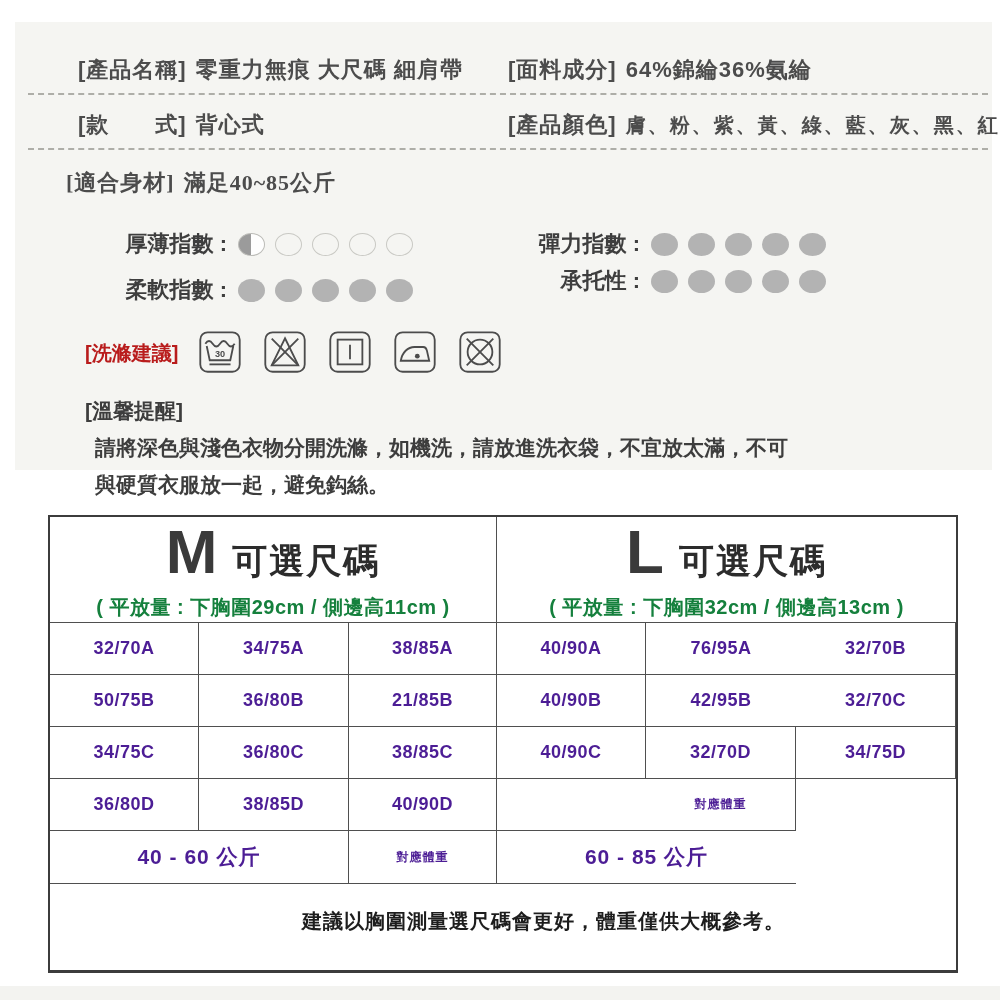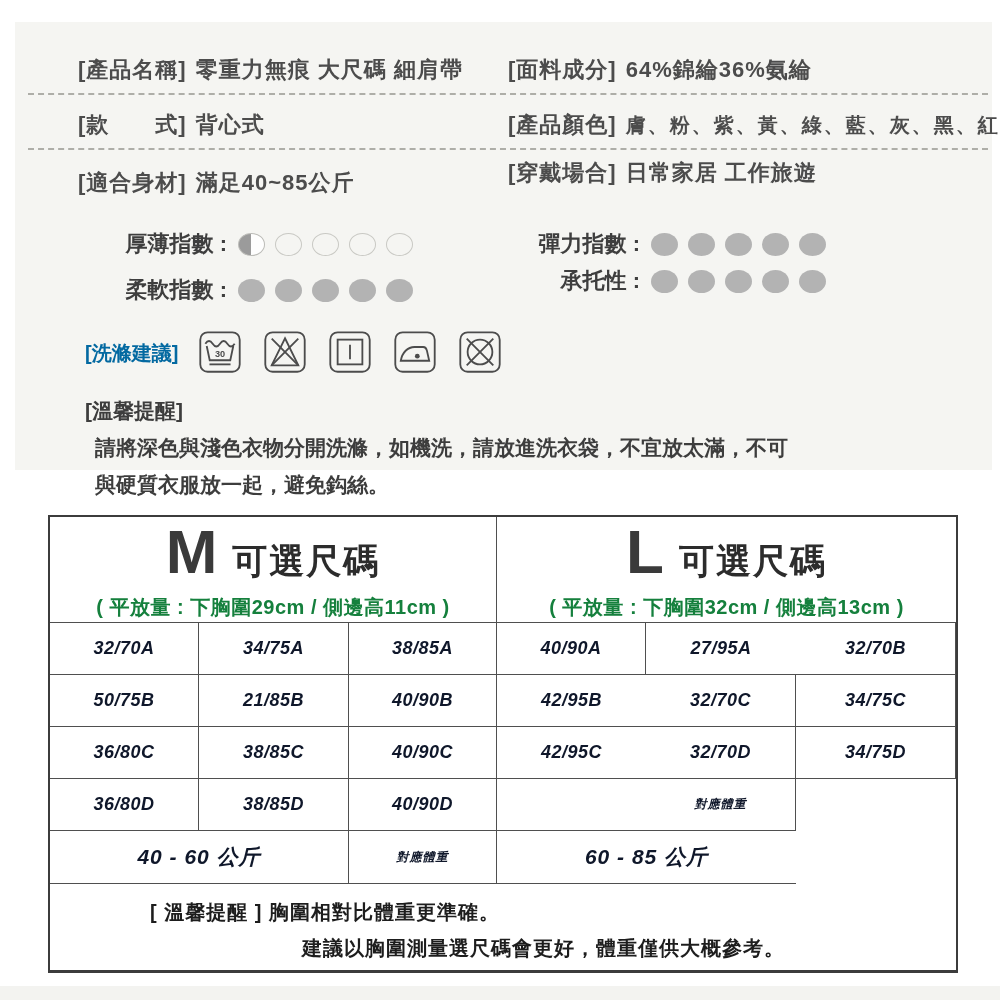--- a/index.html
+++ b/index.html
@@ -22,41 +22,41 @@
   .dash{position:absolute;left:13px;right:4px;border-top:2px dashed #aeaea8;height:0;}
   
   .idx{display:flex;}
   .idx-label{font-size:22px;font-weight:700;color:#3e3e3e;width:142px;text-align:right;display:inline-block;}
   .dots{display:inline-flex;gap:10px;align-items:center;margin-left:11px;}
   .dot{width:27px;height:23px;border-radius:50%;box-sizing:border-box;}
   .dot.full{background:#b3b3b3;}
   .dot.empty{background:transparent;border:1.5px solid #c9c9c4;}
   .dot.half{border:1.5px solid #bcbcb8;background:linear-gradient(90deg,#9b9b9b 0 50%,rgba(255,255,255,.92) 50% 100%);}
   
-  .wash-label{font-size:20px;font-weight:600;color:#0369a1;}
+  .wash-label{font-size:20px;font-weight:600;color:#b91c1c;}
   .wash-icons{display:flex;gap:21px;align-items:center;}
   .wicon{display:block;}
   .wicon *{stroke:#4c4c4c;stroke-width:2;fill:none;}
   .wicon text{stroke:none;fill:#4c4c4c;font-weight:700;font-size:10px;font-family:"Liberation Sans",sans-serif;}
   .wicon .fill{fill:#4c4c4c;stroke:none;}
   
   .rem{display:flex;align-items:flex-start;}
   .rem-label{font-size:21px;font-weight:600;color:#3d3d3d;line-height:37px;}
   .rem-text{font-size:21px;font-weight:600;color:#3d3d3d;line-height:37px;margin-left:10px;white-space:nowrap;}
   
   .sizetable{
     position:absolute;left:48px;top:515px;width:910px;height:458px;
     box-sizing:border-box;border:2px solid #3c3c3c;border-bottom-width:3px;
     background:#ffffff;
     display:grid;
     grid-template-columns:149px 150px 148px 149px 150px auto;
     grid-template-rows:106px 52px 52px 52px 52px 53px auto;
   }
   .tcell{display:flex;align-items:center;justify-content:center;
-    font-size:18px;font-weight:600;color:#0f172a;letter-spacing:.5px;box-sizing:border-box;font-style:italic;}
+    font-size:18px;font-weight:600;color:#4c1d95;letter-spacing:.5px;box-sizing:border-box;}
   .br{border-right:1.5px solid #4f4f4f;}
   .bb{border-bottom:1.5px solid #4f4f4f;}
   .thead{grid-column:span 3;display:flex;flex-direction:column;align-items:center;justify-content:center;box-sizing:border-box;padding-top:2px;}
   .thead-main{display:flex;align-items:baseline;}
   .size-letter{font-size:62px;font-weight:600;color:#3a3a3a;line-height:1;}
   .size-title{font-size:35px;font-weight:700;color:#2c2c2c;margin-left:15px;letter-spacing:2px;}
   .size-sub{font-size:20px;font-weight:700;color:#15803d;margin-top:9px;letter-spacing:.5px;}
   .wlabel{font-size:12px;font-weight:700;letter-spacing:1px;}
   .wval{font-size:21px;grid-column:span 2;letter-spacing:1px;}
   .tnote{grid-column:span 6;box-sizing:border-box;padding:15px 0 0 100px;
@@ -84,27 +84,23 @@
     <span class="lbl">[款　　式]</span>
     <span class="val">背心式</span>
   </div>
   <div class="abs spec" style="left:493px;top:88px;">
     <span class="lbl">[產品顏色]</span>
     <span class="val val-small">膚、粉、紫、黃、綠、藍、灰、黑、紅</span>
   </div>
 
   <div class="dash" style="top:126px;"></div>
 
-  <div class="abs spec" style="left:63px;top:146px;">
+  <div class="abs spec" style="left:51px;top:146px;font-family:Liberation Serif, serif;">
     <span class="lbl">[適合身材]</span>
     <span class="val">滿足40~85公斤</span>
-  </div>
-  <div class="abs spec" style="left:493px;top:136px;">
-    <span class="lbl">[穿戴場合]</span>
-    <span class="val">日常家居 工作旅遊</span>
   </div>
 
   <div class="abs idx" style="left:70px;top:207px;">
     <span class="idx-label">厚薄指數 :</span>
     <span class="dots">
         <span class="dot half"></span>
         <span class="dot empty"></span>
         <span class="dot empty"></span>
         <span class="dot empty"></span>
         <span class="dot empty"></span>
@@ -195,49 +191,45 @@
       <span class="size-letter">L</span>
       <span class="size-title">可選尺碼</span>
     </div>
     <div class="size-sub">( 平放量 : 下胸圍32cm / 側邊高13cm )</div>
   </div>
 
   <div class="tcell br bb">32/70A</div>
   <div class="tcell br bb">34/75A</div>
   <div class="tcell br bb">38/85A</div>
   <div class="tcell br bb">40/90A</div>
-  <div class="tcell bb">27/95A</div>
+  <div class="tcell bb">76/95A</div>
 
   <div class="tcell br bb">32/70B</div>
   <div class="tcell br bb">50/75B</div>
+  <div class="tcell br bb">36/80B</div>
   <div class="tcell br bb">21/85B</div>
   <div class="tcell br bb">40/90B</div>
   <div class="tcell bb">42/95B</div>
 
   <div class="tcell br bb">32/70C</div>
   <div class="tcell br bb">34/75C</div>
   <div class="tcell br bb">36/80C</div>
   <div class="tcell br bb">38/85C</div>
   <div class="tcell br bb">40/90C</div>
-  <div class="tcell bb">42/95C</div>
 
   <div class="tcell br bb">32/70D</div>
   <div class="tcell br bb">34/75D</div>
   <div class="tcell br bb">36/80D</div>
   <div class="tcell br bb">38/85D</div>
   <div class="tcell br bb">40/90D</div>
   <div class="tcell bb"></div>
 
   <div class="tcell wlabel br bb">對應體重</div>
   <div class="tcell wval br bb">40 - 60 公斤</div>
   <div class="tcell wlabel br bb">對應體重</div>
   <div class="tcell wval bb">60 - 85 公斤</div>
 
   <div class="tnote">
-    <div>
-      <span>[ 溫馨提醒 ]</span>
-      <span>胸圍相對比體重更準確。</span>
-    </div>
     <div class="tnote-line2">建議以胸圍測量選尺碼會更好，體重僅供大概參考。</div>
   </div>
 </div>
 
 <div class="bottom-strip"></div>
 
 </body></html>

